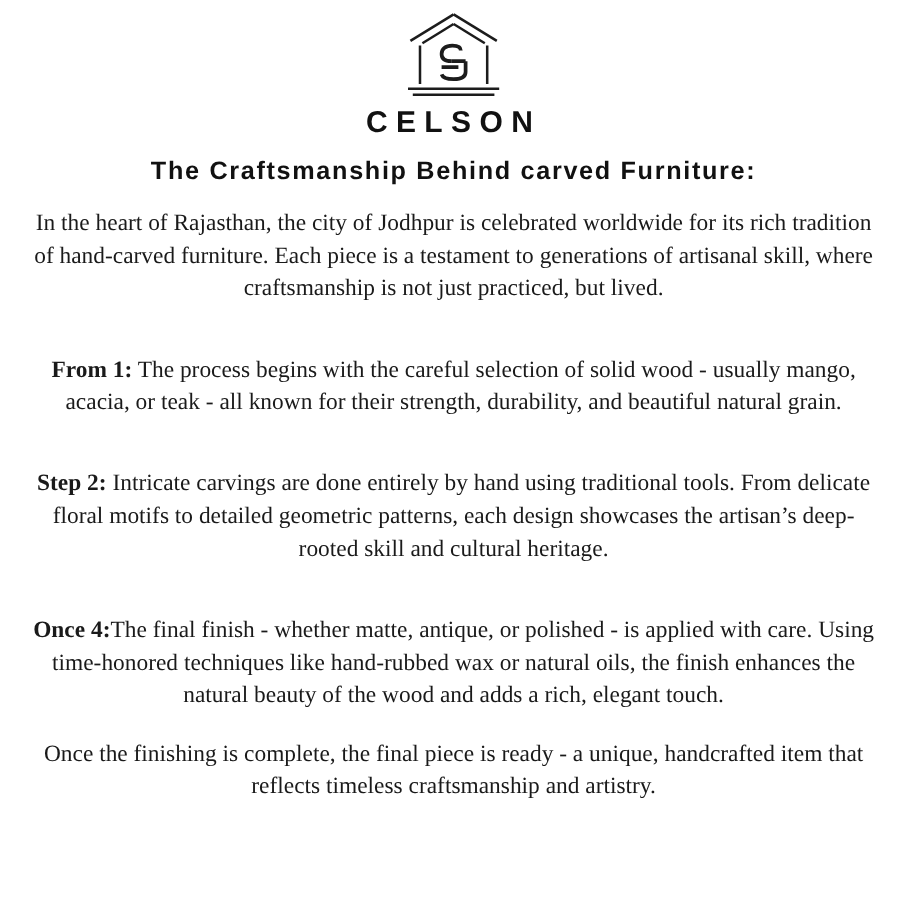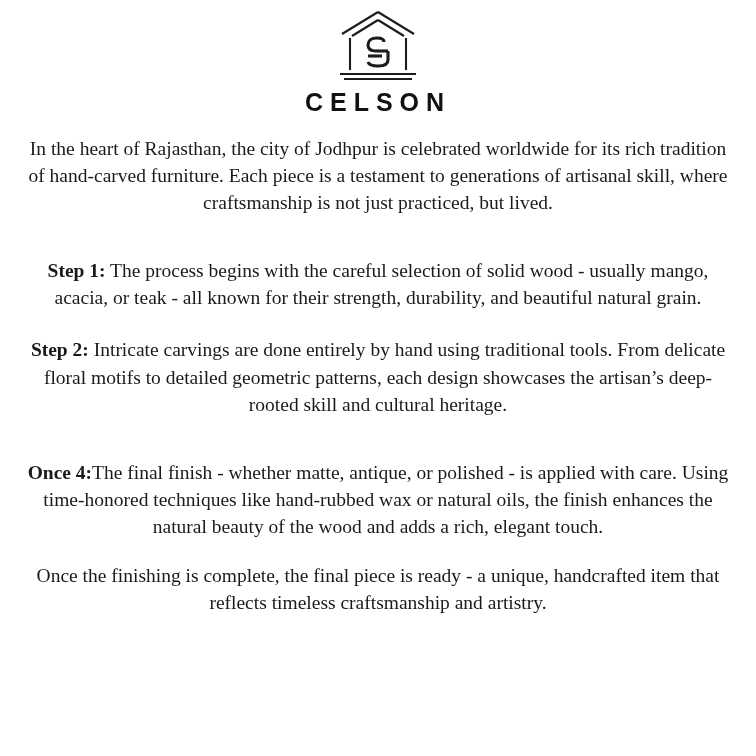--- a/index.html
+++ b/index.html
@@ -53,21 +53,21 @@
     line-height: 1.39;
     color: #1a1a1a;
     margin-top: 16px;
     font-family: Liberation Serif, serif;
   }
   .step-label {
     font-weight: bold;
   }
   .p-intro { margin-top: 18px; }
   .p-s1 { margin-top: 21px; }
-  .p-s2 { margin-top: 6px; }
+  .p-s2 { margin-top: 21px; }
   .p-s3 { margin-top: 15px; }
   .p-s4 { margin-top: 22px; }
   .p-outro { margin-top: 2px; }
 </style>
 </head>
 <body>
 
 <div class="page">
 
   <div>
@@ -91,24 +91,25 @@
 
         <path d="M46 43 L58 43"></path>
         <path d="M58 43 L58 52"></path>
         <path d="M58 52 C58 56 54 58 48 58 C43 58 39 57 38 54"></path>
         <path d="M38 48 L52 48"></path>
       </g>
     </svg>
     <div class="brand">CELSON</div>
   </div>
 
+  <h1 class="headline">The Craftsmanship Behind carved Furniture:</h1>
 
   <p class="body-block p-intro">In the heart of Rajasthan, the city of Jodhpur is celebrated worldwide for its rich tradition of hand-carved furniture. Each piece is a testament to generations of artisanal skill, where craftsmanship is not just practiced, but lived.</p>
 
-  <p class="body-block p-s1"><span class="step-label">Step 1:</span><span> The process begins with the careful selection of solid wood - usually mango, acacia, or teak - all known for their strength, durability, and beautiful natural grain.</span></p>
+  <p class="body-block p-s1"><span class="step-label">From 1:</span><span> The process begins with the careful selection of solid wood - usually mango, acacia, or teak - all known for their strength, durability, and beautiful natural grain.</span></p>
 
   <p class="body-block p-s2"><span class="step-label">Step 2:</span><span> Intricate carvings are done entirely by hand using traditional tools. From delicate floral motifs to detailed geometric patterns, each design showcases the artisan’s deep-rooted skill and cultural heritage.</span></p>
 
 
   <p class="body-block p-s4"><span class="step-label">Once 4:</span><span>The final finish - whether matte, antique, or polished - is applied with care. Using time-honored techniques like hand-rubbed wax or natural oils, the finish enhances the natural beauty of the wood and adds a rich, elegant touch.</span></p>
 
   <p class="body-block p-outro">Once the finishing is complete, the final piece is ready - a unique, handcrafted item that reflects timeless craftsmanship and artistry.</p>
 
 </div>
 

